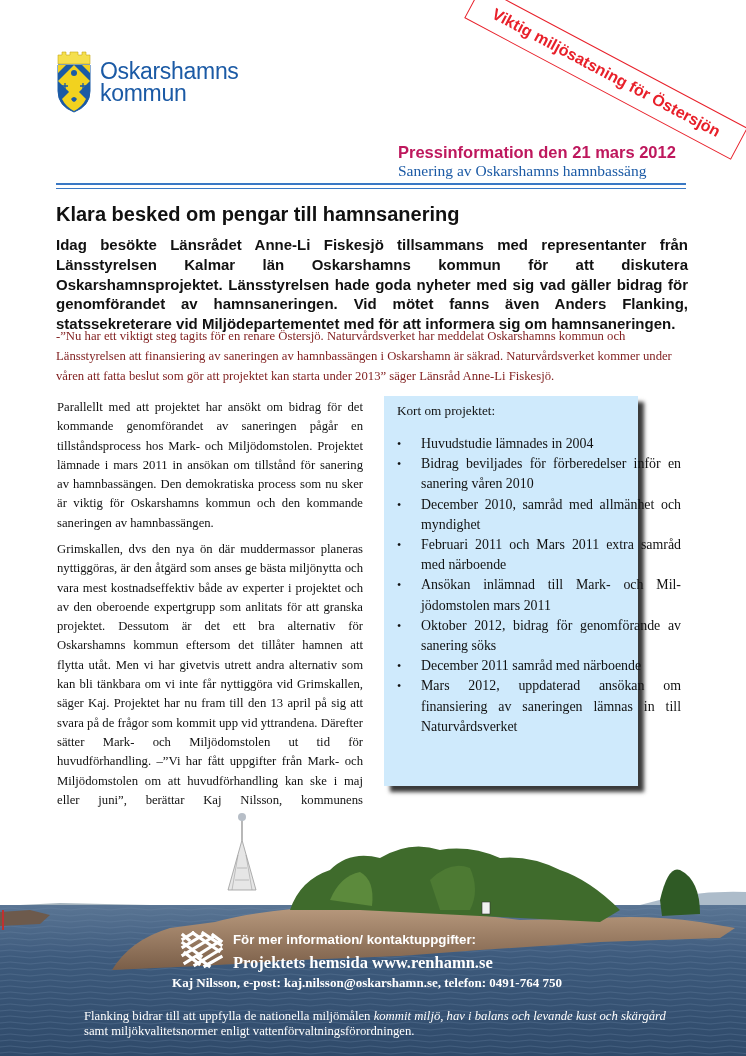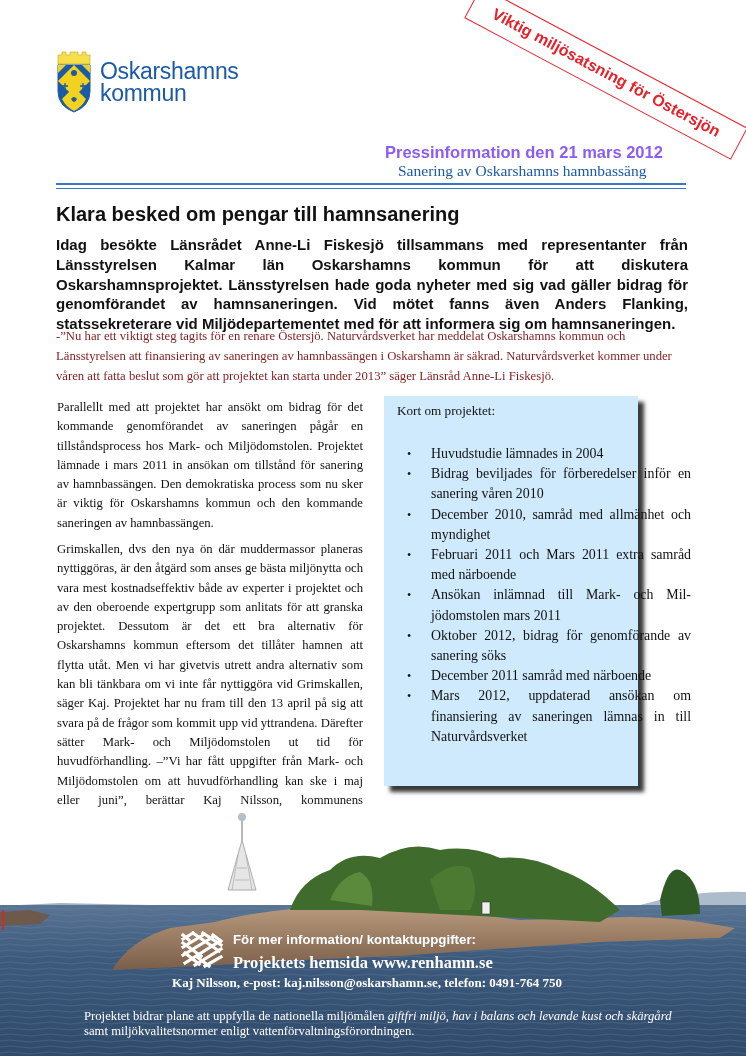--- a/index.html
+++ b/index.html
@@ -7,38 +7,38 @@
 
   
   .logo { position:absolute; left:56px; top:51px; display:flex; align-items:center; }
   .logo svg { display:block; }
   .logo-text { margin-left:8px; color:#1b5aa5; font-family:"Liberation Sans", sans-serif; font-size:23px; line-height:22px; letter-spacing:-0.3px; }
 
   
   .stamp { position:absolute; left:455px; top:55px; width:300px; height:34px; border:1.5px solid #e8202a; color:#e8202a; font-family:"Liberation Sans", sans-serif; font-weight:bold; font-size:16px; line-height:34px; text-align:center; transform:rotate(28deg); transform-origin:center; background:#fff; white-space:nowrap; }
 
   
-  .press { position:absolute; left:385px; top:143px; color:#8b5cf6; font-family:"Liberation Sans", sans-serif; font-weight:bold; font-size:16.5px; }
+  .press { position:absolute; left:398px; top:143px; color:#be185d; font-family:"Liberation Sans", sans-serif; font-weight:bold; font-size:16.5px; }
   .press-sub { position:absolute; left:398px; top:162px; color:#1b5aa5; font-size:15.5px; }
   .rule1 { position:absolute; left:56px; width:630px; top:183px; height:2px; background:#3a78c4; }
   .rule2 { position:absolute; left:56px; width:630px; top:188px; height:1px; background:#3a78c4; }
 
   
   .headline { position:absolute; left:56px; top:203px; font-family:"Liberation Sans", sans-serif; font-weight:bold; font-size:20px; color:#111; }
   .lead { position:absolute; left:56px; top:235px; width:632px; font-family:"Liberation Sans", sans-serif; font-weight:bold; font-size:15px; line-height:19.8px; text-align:justify; color:#111; }
   .quote { position:absolute; left:56px; top:327px; width:636px; font-size:12.7px; line-height:19.8px; color:#7f1d1d; }
 
   .col { position:absolute; left:57px; width:306px; font-size:12.7px; line-height:19.3px; text-align:justify; color:#111; hyphens:manual; }
   .p1 { top:398px; }
   .p2 { top:540px; }
 
   
   .box { position:absolute; left:384px; top:396px; width:254px; height:390px; background:#cfeafc; box-shadow:6px 6px 4px #3a3a3a; }
   .box-title { position:absolute; left:13px; top:7px; font-size:13.2px; }
-  .box ul { position:absolute; left:0; top:34px; margin:14px; padding:0 9px 0 33px; width:260px; list-style:none; }
+  .box ul { position:absolute; left:0; top:34px; margin:4px; padding:0 9px 0 33px; width:260px; list-style:none; }
   .box li { position:relative; font-size:13.9px; line-height:20.2px; text-align:justify; }
   .box li::before { content:"\2022"; position:absolute; left:-24px; top:0; font-size:12px; }
 
   
   .photo { position:absolute; left:0; top:810px; width:746px; height:246px; }
 
   .net { position:absolute; left:180px; top:931px; }
   .info1 { position:absolute; left:233px; top:932px; color:#fff; font-family:"Liberation Sans", sans-serif; font-weight:bold; font-size:13.3px; }
   .info2 { position:absolute; left:233px; top:953px; color:#fff; font-weight:bold; font-size:16.5px; }
   .info3 { position:absolute; left:0; width:746px; text-align:center; top:975px; color:#fff; font-weight:bold; font-size:13px; left:-6px; }
@@ -143,13 +143,13 @@
 
 <svg class="net" width="44" height="38" viewBox="0 0 44 38">
   <g stroke="#ffffff" stroke-width="3.2" fill="none" stroke-linecap="square">
     <path d="M3 8 L13 2 M3 16 L23 4 M3 24 L33 6 M5 32 L40 10 M15 34 L41 18 M25 35 L41 26"></path>
     <path d="M3 4 L9 9 M3 12 L21 25 M5 22 L19 33 M13 2 L39 20 M23 2 L41 14 M33 4 L41 10 M17 26 L29 35"></path>
   </g>
 </svg>
 <div class="info1">För mer information/ kontaktuppgifter:</div>
 <div class="info2">Projektets hemsida www.renhamn.se</div>
 <div class="info3">Kaj Nilsson, e-post: kaj.nilsson@oskarshamn.se, telefon: 0491-764 750</div>
-<div class="foot"><span>Projektet bidrar plane att uppfylla de nationella miljömålen </span><i>giftfri miljö, hav i balans och levande kust och skärgård</i><span> samt miljökvalitetsnormer enligt vattenförvaltningsförordningen.</span></div>
+<div class="foot"><span>Flanking bidrar till att uppfylla de nationella miljömålen </span><i>kommit miljö, hav i balans och levande kust och skärgård</i><span> samt miljökvalitetsnormer enligt vattenförvaltningsförordningen.</span></div>
 
 </body></html>

